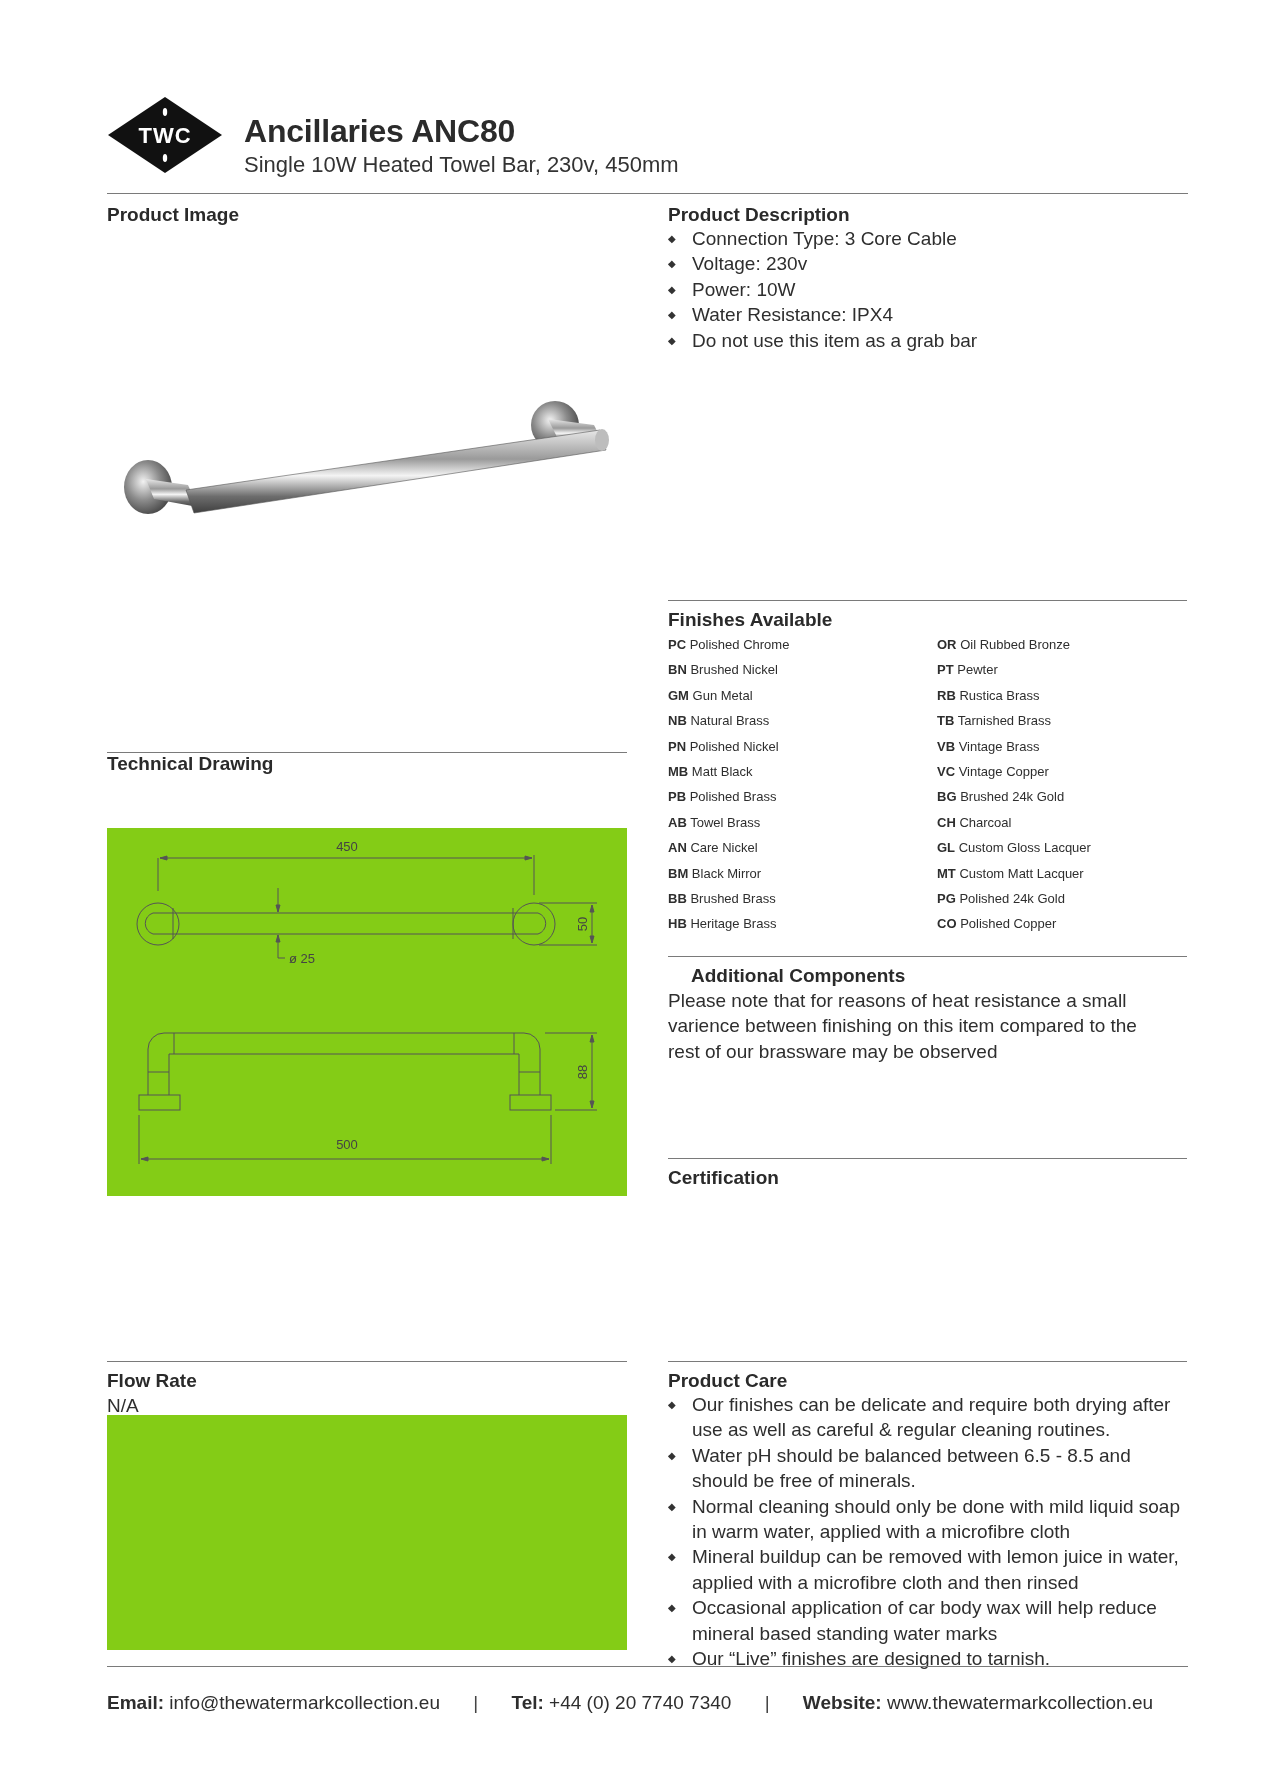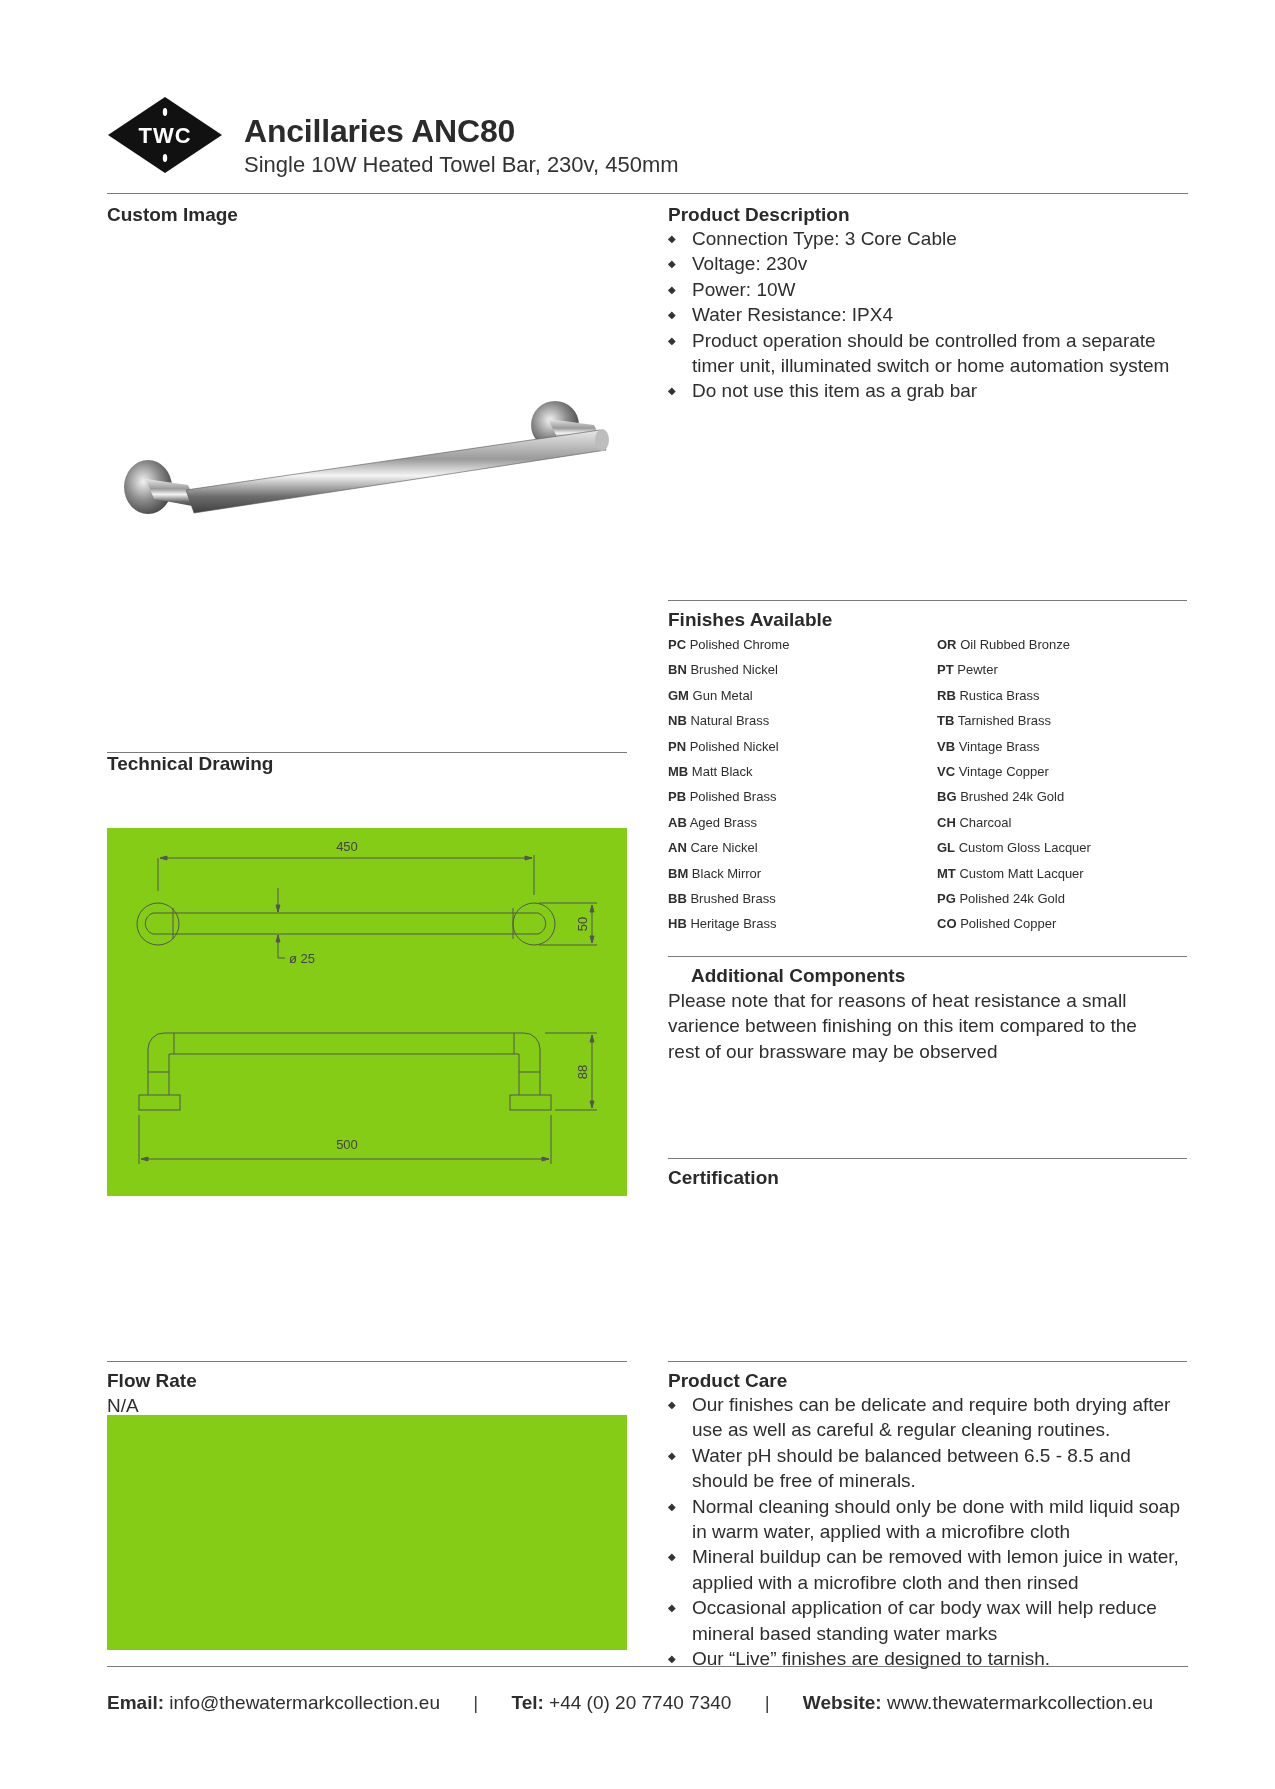--- a/index.html
+++ b/index.html
@@ -38,21 +38,21 @@
     <ellipse cx="58" cy="16" rx="2.2" ry="4" fill="#fff"></ellipse>
     <ellipse cx="58" cy="62" rx="2.2" ry="4" fill="#fff"></ellipse>
     <text x="58" y="47" text-anchor="middle" font-family="Liberation Sans, sans-serif" font-weight="bold" font-size="22" fill="#fff" letter-spacing="1">TWC</text>
   </svg>
 </div>
 <div id="title" class="abs">Ancillaries ANC80</div>
 <div id="subtitle" class="abs">Single 10W Heated Towel Bar, 230v, 450mm</div>
 
 <div class="hr" style="left:107px; top:193px; width:1081px;"></div>
 
-<div class="sec-title" style="left:107px; top:204px;">Custom Image</div>
+<div class="sec-title" style="left:107px; top:204px;">Product Image</div>
 
 <div class="abs" style="left:118px; top:395px; width:500px; height:135px;">
   <svg width="500" height="135" viewBox="0 0 500 135">
     <defs>
       <linearGradient id="chrome" x1="0" y1="0" x2="0" y2="1">
         <stop offset="0" stop-color="#e8e8e8"></stop>
         <stop offset="0.35" stop-color="#9a9a9a"></stop>
         <stop offset="0.55" stop-color="#f4f4f4"></stop>
         <stop offset="0.8" stop-color="#6d6d6d"></stop>
         <stop offset="1" stop-color="#3f3f3f"></stop>
@@ -149,36 +149,35 @@
 <div class="sec-title" style="left:107px; top:1370px;">Flow Rate</div>
 <div class="body-text" style="left:107px; top:1393px;">N/A</div>
 <div class="gray-panel" style="left:107px; top:1415px; width:520px; height:235px;"></div>
 
 <div class="sec-title" style="left:668px; top:204px;">Product Description</div>
 <ul class="bullets body-text" style="left:668px; top:226px; width:520px;">
   <li>Connection Type: 3 Core Cable</li>
   <li>Voltage: 230v</li>
   <li>Power: 10W</li>
   <li>Water Resistance: IPX4</li>
-  <li>Product operation should be controlled from a separate timer unit, illuminated switch or home automation system</li>
   <li>Do not use this item as a grab bar</li>
 </ul>
 
 <div class="hr" style="left:668px; top:600px; width:519px;"></div>
 <div class="sec-title" style="left:668px; top:609px;">Finishes Available</div>
 
 <div class="finish-col" style="left:668px; top:632px;">
   <div><span class="code">PC</span> <span>Polished Chrome</span></div>
   <div><span class="code">BN</span> <span>Brushed Nickel</span></div>
   <div><span class="code">GM</span> <span>Gun Metal</span></div>
   <div><span class="code">NB</span> <span>Natural Brass</span></div>
   <div><span class="code">PN</span> <span>Polished Nickel</span></div>
   <div><span class="code">MB</span> <span>Matt Black</span></div>
   <div><span class="code">PB</span> <span>Polished Brass</span></div>
-  <div><span class="code">AB</span> <span>Aged Brass</span></div>
+  <div><span class="code">AB</span> <span>Towel Brass</span></div>
   <div><span class="code">AN</span> <span>Care Nickel</span></div>
   <div><span class="code">BM</span> <span>Black Mirror</span></div>
   <div><span class="code">BB</span> <span>Brushed Brass</span></div>
   <div><span class="code">HB</span> <span>Heritage Brass</span></div>
 </div>
 
 <div class="finish-col" style="left:937px; top:632px;">
   <div><span class="code">OR</span> <span>Oil Rubbed Bronze</span></div>
   <div><span class="code">PT</span> <span>Pewter</span></div>
   <div><span class="code">RB</span> <span>Rustica Brass</span></div>

